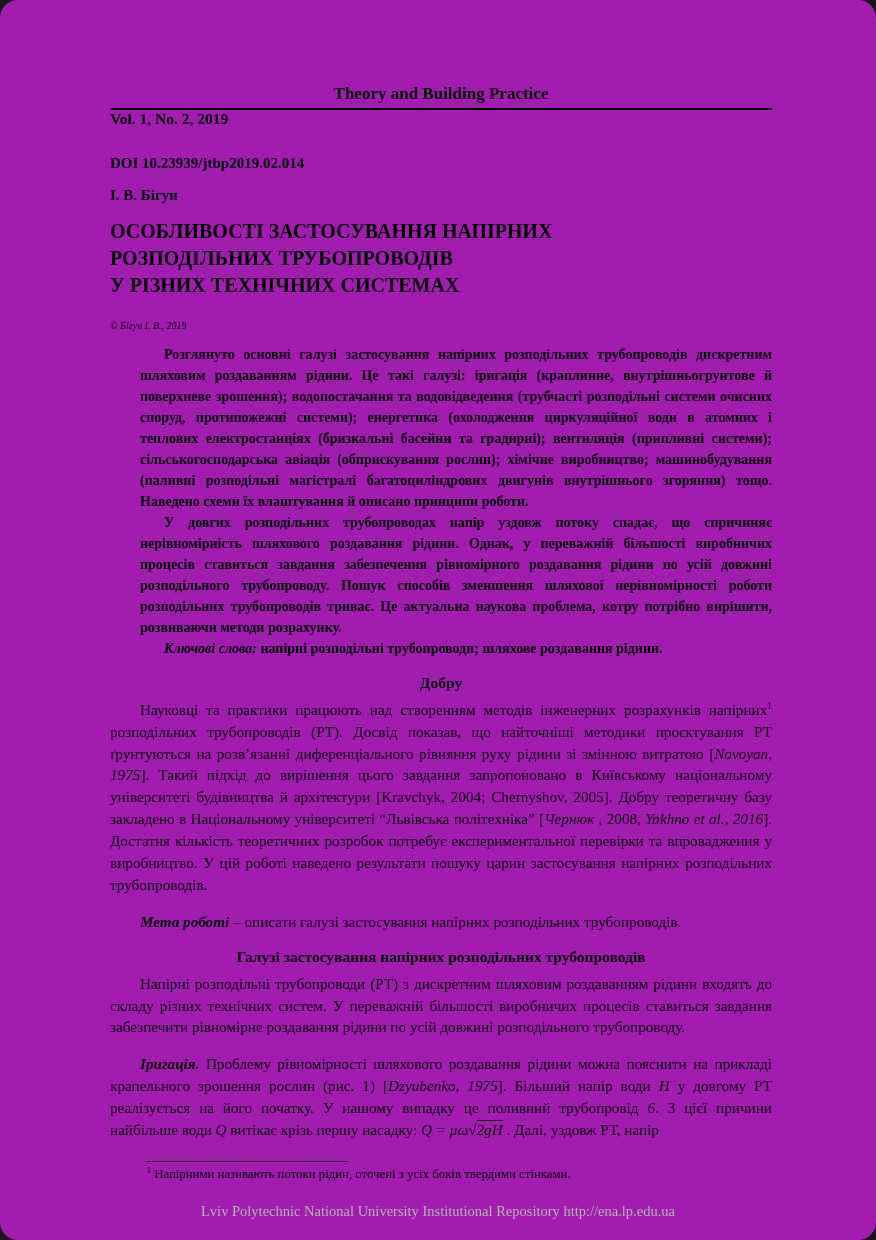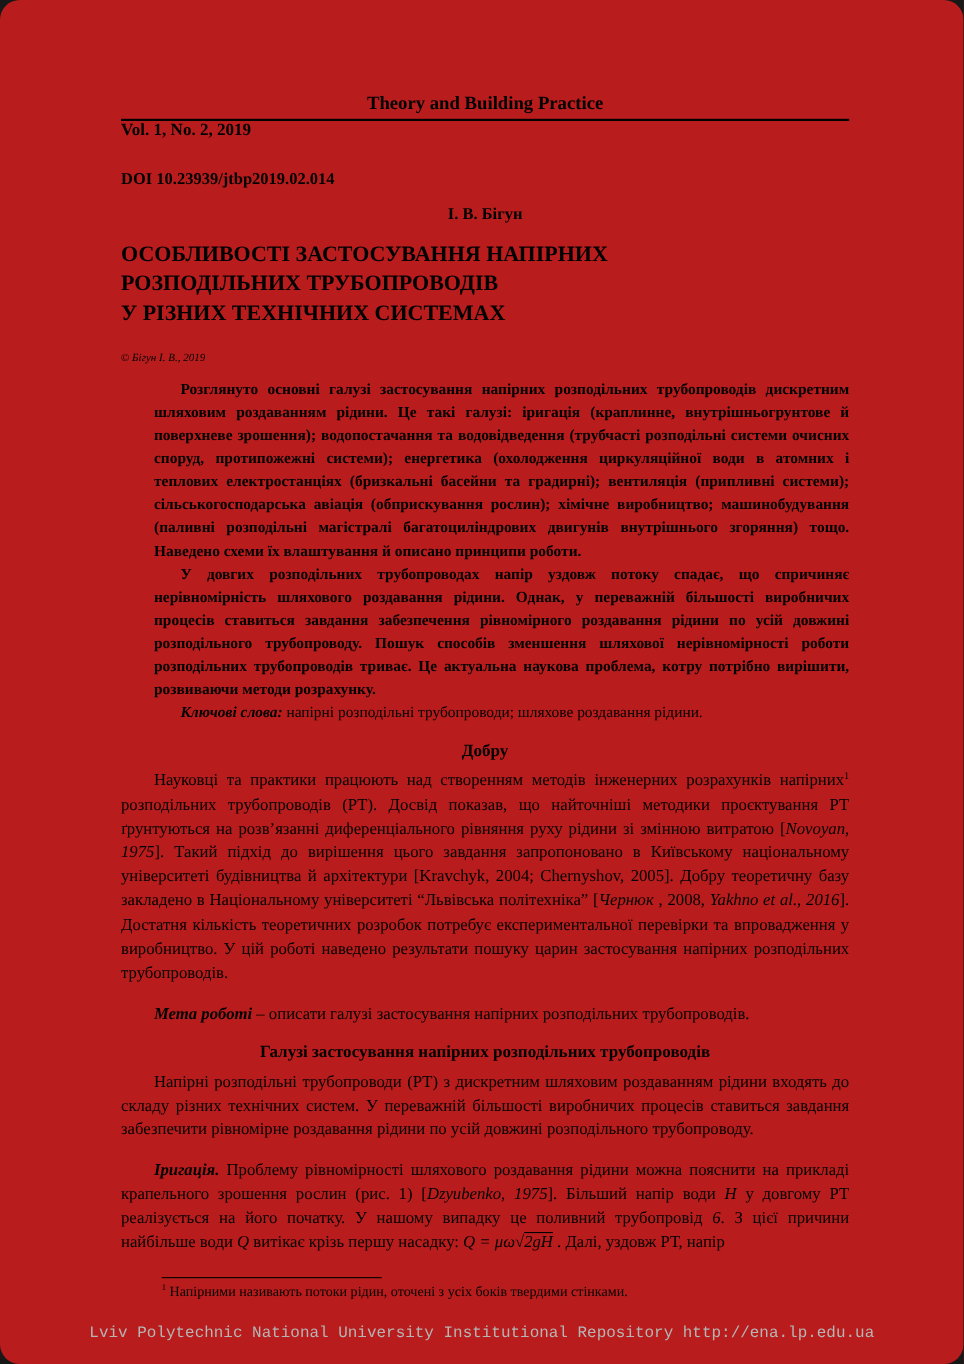--- a/index.html
+++ b/index.html
@@ -1,33 +1,33 @@
 <!DOCTYPE html>
 <html><head>
 <meta charset="utf-8">
 <style>
   html,body { margin:0; padding:0; background:#181818; }
   .page {
     position:relative;
     width:876px; height:1240px;
     margin:0 auto;
-    background:#b91c1c;
+    background:#a21caf;
     border-radius:18px;
     overflow:hidden;
     font-family:"Liberation Serif","DejaVu Serif",serif;
     color:#000;
   }
   .content { padding:84px 104px 0 110px; }
 
   .journal-header { text-align:center; font-weight:bold; font-size:17px; line-height:1.2; }
   .header-rule { border:0; border-bottom:2px solid #000; margin:4px 0 0 0; }
 
   .volume-line { font-weight:bold; font-size:15.5px; margin-top:0; }
   .doi-line { font-weight:bold; font-size:15px; margin-top:27px; }
-  .author-line { font-weight:bold; font-size:15px; text-align:center; margin-top:15px; }
+  .author-line { font-weight:bold; font-size:15px; text-align:left; margin-top:15px; }
 
   .article-title {
     font-weight:bold; font-size:20px; text-align:left;
     margin:14px 0 0 0; line-height:1.34; white-space:pre-line;
   }
   .affiliation {
     font-style:italic; text-align:center; font-size:15px;
     margin-top:13px; line-height:1.38; white-space:pre-line;
   }
   .copyright { font-size:10px; margin-top:21px; }
@@ -47,21 +47,21 @@
   .spaced { margin-top:15px; }
 
   sup { font-size:0.62em; vertical-align:super; line-height:0; }
 
   .footnote-rule { border:0; border-top:1.5px solid #000; width:200px; margin:20px 0 4px 37px; }
   .footnote { font-size:12.8px; margin-left:37px; line-height:1.35; }
 
   .repo-footer {
     position:absolute; left:0; bottom:20px; width:100%;
     text-align:center; color:#b5b5b5;
-    font-family:Liberation Mono, monospace;
+    font-family:Liberation Serif, serif;
     font-size:14.5px;
   }
 </style>
 </head>
 <body>
 
 <div class="page">
   <div class="content">
 
     <div class="journal-header">Theory and Building Practice</div>
@@ -76,21 +76,21 @@
     <h1 class="article-title">ОСОБЛИВОСТІ ЗАСТОСУВАННЯ НАПІРНИХ
 РОЗПОДІЛЬНИХ ТРУБОПРОВОДІВ
 У РІЗНИХ ТЕХНІЧНИХ СИСТЕМАХ</h1>
 
 
     <div class="copyright"><span>© </span><span style="font-style: italic;">Бігун І. В., 2019</span></div>
 
     <div class="abstract">
       <p>Розглянуто основні галузі застосування напірних розподільних трубопроводів дискретним шляховим роздаванням рідини. Це такі галузі: іригація (краплинне, внутрішньогрунтове й поверхневе зрошення); водопостачання та водовідведення (трубчасті розподільні системи очисних споруд, протипожежні системи); енергетика (охолодження циркуляційної води в атомних і теплових електростанціях (бризкальні басейни та градирні); вентиляція (припливні системи); сільськогосподарська авіація (обприскування рослин); хімічне виробництво; машинобудування (паливні розподільні магістралі багатоциліндрових двигунів внутрішнього згоряння) тощо. Наведено схеми їх влаштування й описано принципи роботи.</p>
       <p>У довгих розподільних трубопроводах напір уздовж потоку спадає, що спричиняє нерівномірність шляхового роздавання рідини. Однак, у переважній більшості виробничих процесів ставиться завдання забезпечення рівномірного роздавання рідини по усій довжині розподільного трубопроводу. Пошук способів зменшення шляхової нерівномірності роботи розподільних трубопроводів триває. Це актуальна наукова проблема, котру потрібно вирішити, розвиваючи методи розрахунку.</p>
-      <p><span style="font-weight: bold; font-style: italic;">Ключові слова: </span><span style="font-weight: normal;">напірні розподільні трубопроводи; шляхове роздавання рідини.</span></p>
+      <p><span style="font-weight: bold; font-style: italic;">Ключові слова: </span><span style="font-weight: bold;">напірні розподільні трубопроводи; шляхове роздавання рідини.</span></p>
     </div>
 
     <h2 class="section-heading">Добру</h2>
 
     <p class="body-par"><span>Науковці та практики працюють над створенням методів інженерних розрахунків напірних</span><sup>1</sup><span> розподільних трубопроводів (РТ). Досвід показав, що найточніші методики проєктування РТ ґрунтуються на розв’язанні диференціального рівняння руху рідини зі змінною витратою [</span><span style="font-style: italic;">Novoyan, 1975</span><span>]. Такий підхід до вирішення цього завдання запропоновано в Київському національному університеті будівництва й архітектури [Kravchyk, 2004; Chernyshov, 2005]. Добру теоретичну базу закладено в Національному університеті “Львівська політехніка” [</span><span style="font-style: italic;">Чернюк</span><span> , 2008, </span><span style="font-style: italic;">Yakhno et al., 2016</span><span>]. Достатня кількість теоретичних розробок потребує експериментальної перевірки та впровадження у виробництво. У цій роботі наведено результати пошуку царин застосування напірних розподільних трубопроводів.</span></p>
 
     <p class="body-par spaced"><span style="font-weight: bold; font-style: italic;">Мета роботі</span><span> – описати галузі застосування напірних розподільних трубопроводів.</span></p>
 
     <h2 class="section-heading">Галузі застосування напірних розподільних трубопроводів</h2>
 

